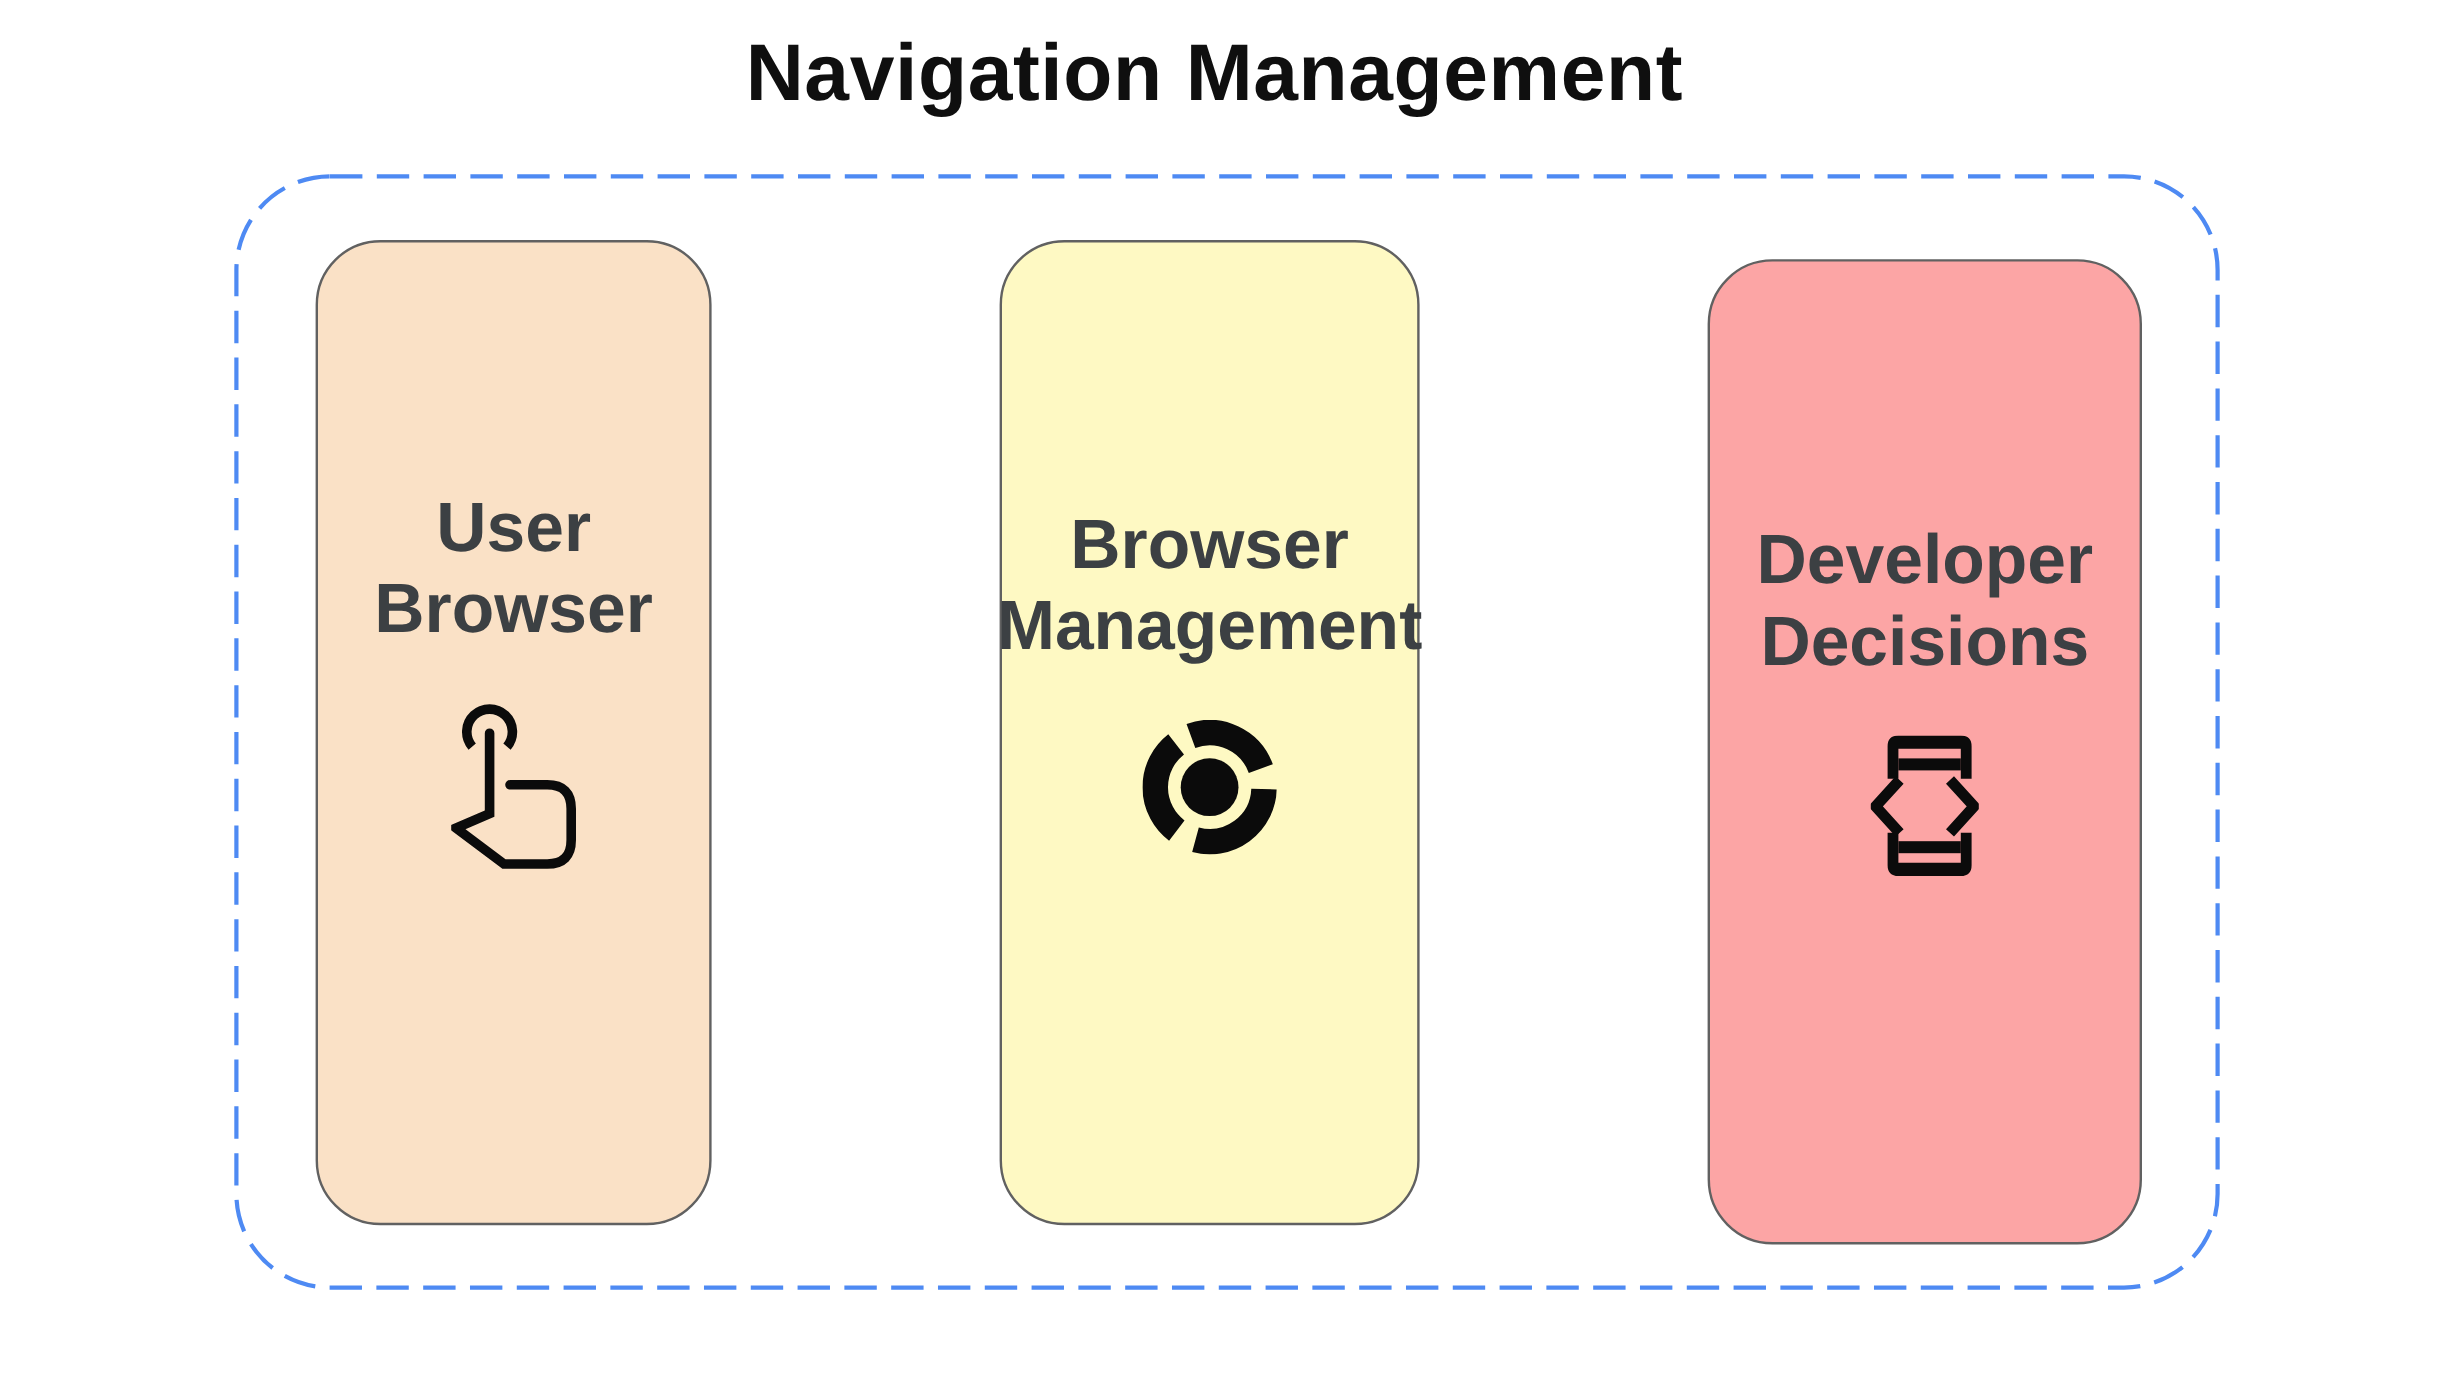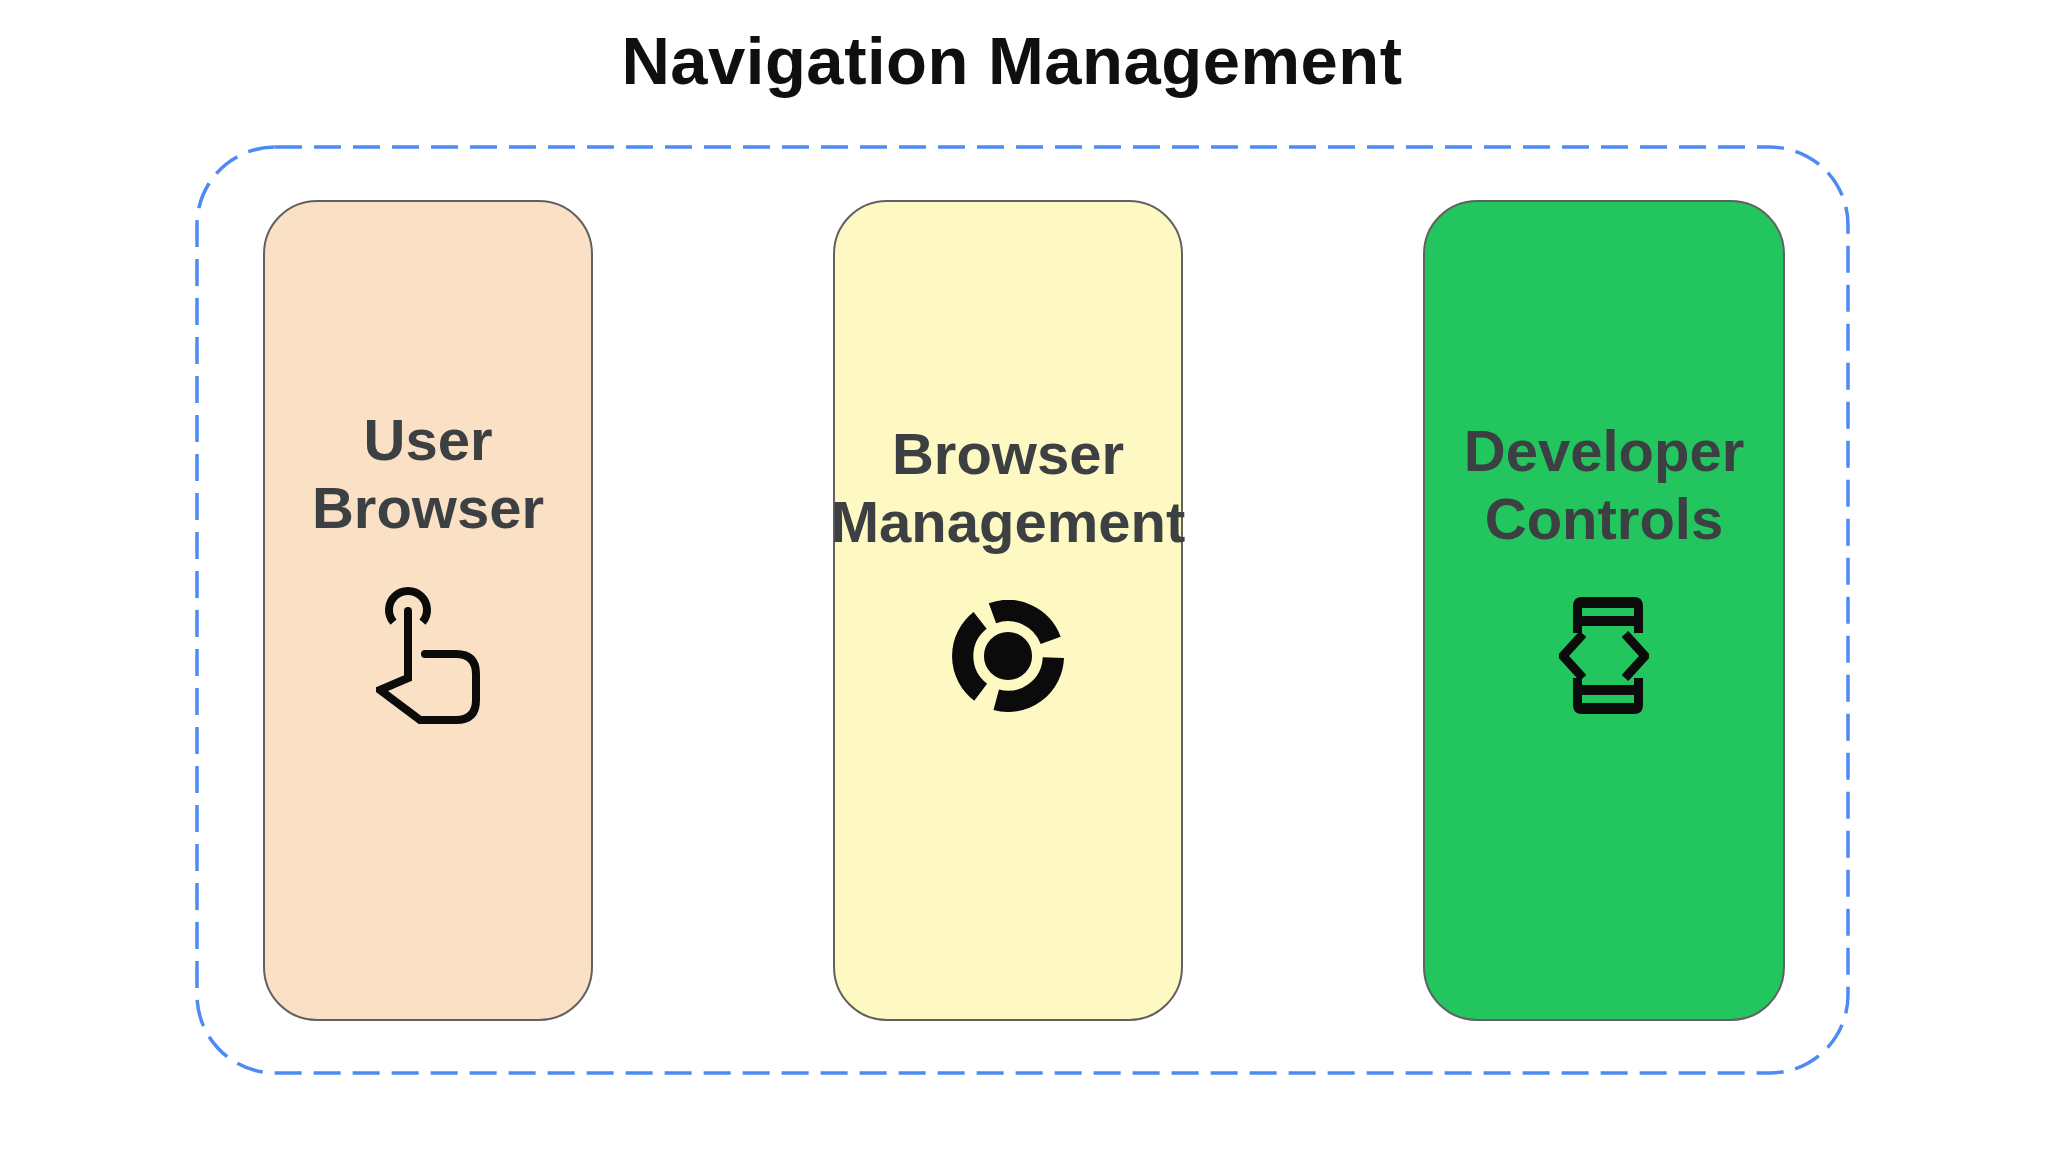--- a/index.html
+++ b/index.html
@@ -68,24 +68,24 @@
       <span>Management</span>
     </div>
     <svg class="card-icon" width="112" height="112" viewBox="0 0 100 100" aria-hidden="true">
       <circle class="ic-fill" cx="50" cy="50" r="21.5"></circle>
       <path class="ic-stroke" d="M36.1 11.9 A40.5 40.5 0 0 1 88.1 36.1" stroke-width="19"></path>
       <path class="ic-stroke" d="M90.5 51.4 A40.5 40.5 0 0 1 39.5 89.1" stroke-width="19"></path>
       <path class="ic-stroke" d="M25.6 82.3 A40.5 40.5 0 0 1 25.1 18.1" stroke-width="19"></path>
     </svg>
   </div>
 
-  <div class="card card-2" style="background: #22c55e;">
+  <div class="card card-2" style="background: #fca5a5; margin-top: 16px;">
     <div class="card-label">
       <span>Developer</span>
-      <span>Controls</span>
+      <span>Decisions</span>
     </div>
     <svg class="card-icon" width="90" height="117" viewBox="0 0 90 117" aria-hidden="true">
       <path class="ic-fill" d="M14 36 L14 9 Q14 0 23 0 L75 0 Q84 0 84 9 L84 36 L75 36 L75 11 L23 11 L23 36 Z"></path>
       <rect class="ic-fill" x="23" y="19" width="52" height="10"></rect>
       <path class="ic-fill" d="M14 81 L14 108 Q14 117 23 117 L75 117 Q84 117 84 108 L84 81 L75 81 L75 106 L23 106 L23 81 Z"></path>
       <rect class="ic-fill" x="23" y="88" width="52" height="10"></rect>
       <path class="ic-stroke" d="M24 37 L4 59 L24 81" stroke-width="9" stroke-linejoin="miter"></path>
       <path class="ic-stroke" d="M66 37 L86 59 L66 81" stroke-width="9" stroke-linejoin="miter"></path>
     </svg>
   </div>

